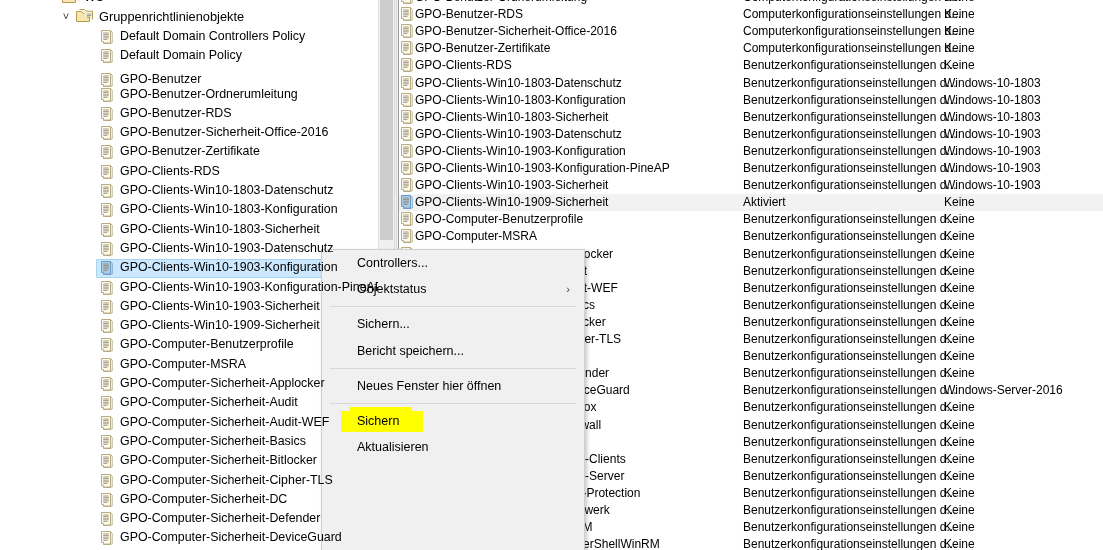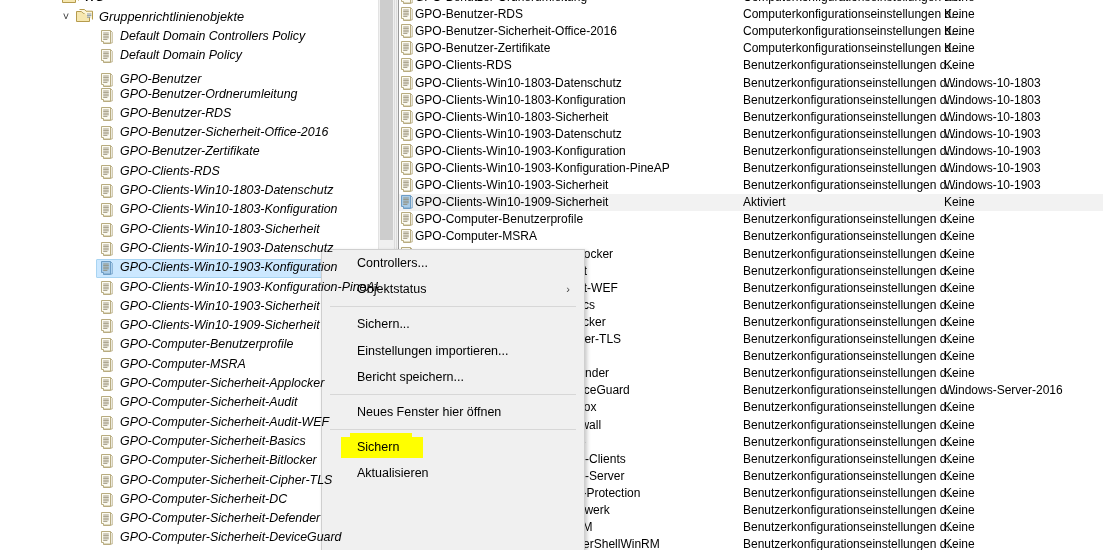--- a/index.html
+++ b/index.html
@@ -26,21 +26,21 @@
     font-size:11px;color:#3a3a3a;
   }
   .tree-row .ico{
     position:absolute;width:16px;height:16px;top:2px;
   }
   .tree-row .lbl{position:absolute;top:0;}
   .tree-row.sel .lblbg{
     position:absolute;top:1px;height:17px;
     background:#cce8ff;border:1px solid #a8d4f2;border-radius:1px;
   }
-  .tree-row .lbl{z-index:2;font-style:italic;}
+  .tree-row .lbl{z-index:2;}
   
   .gpo-ico svg{display:block;}
 
   
   .tree-scroll{
     position:absolute;left:378px;top:0;width:15px;height:550px;
     background:#f0f0f0;border-left:1px solid #e3e3e3;
   }
   .tree-scroll .thumb{
     position:absolute;left:1px;width:13px;background:#cdcdcd;
@@ -1109,21 +1109,20 @@
         </div>
       </div>
   </div>
 
   <div class="ctxmenu">
     <div id="ctx-body">
         <div class="ctx-item"><span class="ctxlabel">Controllers...</span></div>
         <div class="ctx-item"><span class="ctxlabel">Objektstatus</span><span class="arrow">›</span></div>
         <div class="ctx-sep"></div>
         <div class="ctx-item"><span class="ctxlabel">Sichern...</span></div>
-        <div class="ctx-item"><span class="ctxlabel">Einstellungen importieren...</span></div>
         <div class="ctx-item"><span class="ctxlabel">Bericht speichern...</span></div>
         <div class="ctx-sep"></div>
         <div class="ctx-item"><span class="ctxlabel">Neues Fenster hier öffnen</span></div>
         <div class="ctx-sep"></div>
         <div class="ctx-item"><span class="ctx-hl" style="left:19px;top:3px;width:82px;height:21px;background:#ffff00;"></span><span class="ctx-hl" style="left:28px;top:-1px;width:62px;height:8px;background:#ffff00;"></span><span class="ctxlabel">Sichern</span></div>
         <div class="ctx-item"><span class="ctxlabel">Aktualisieren</span></div>
       </div>
   </div>
 
 </div>

